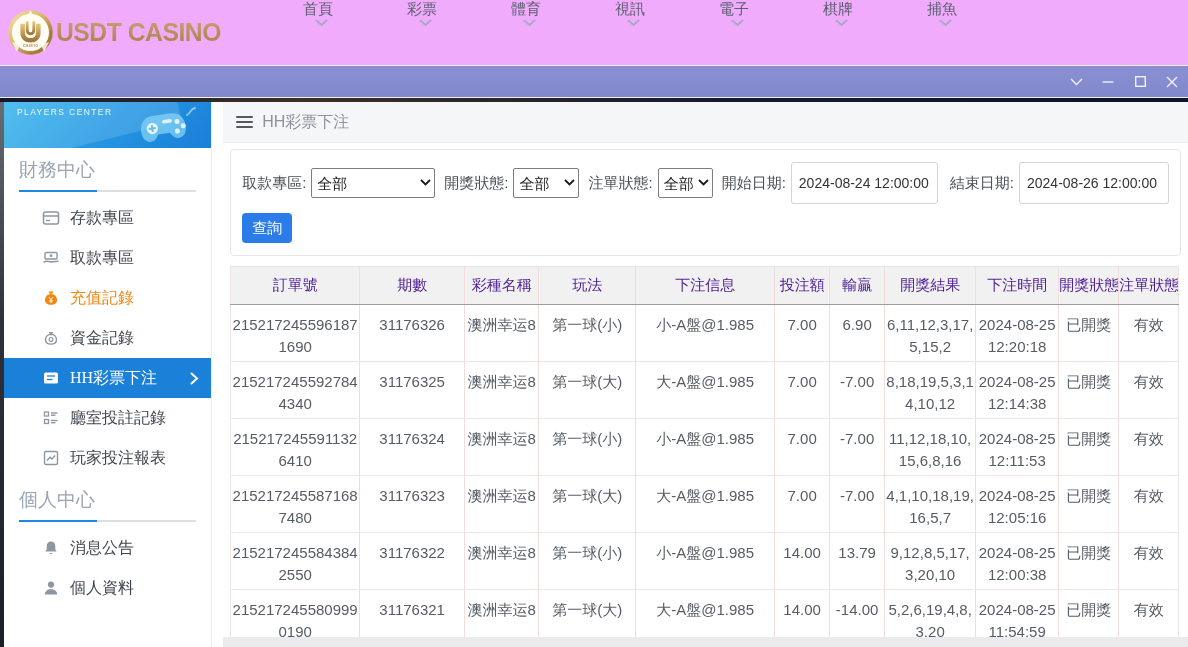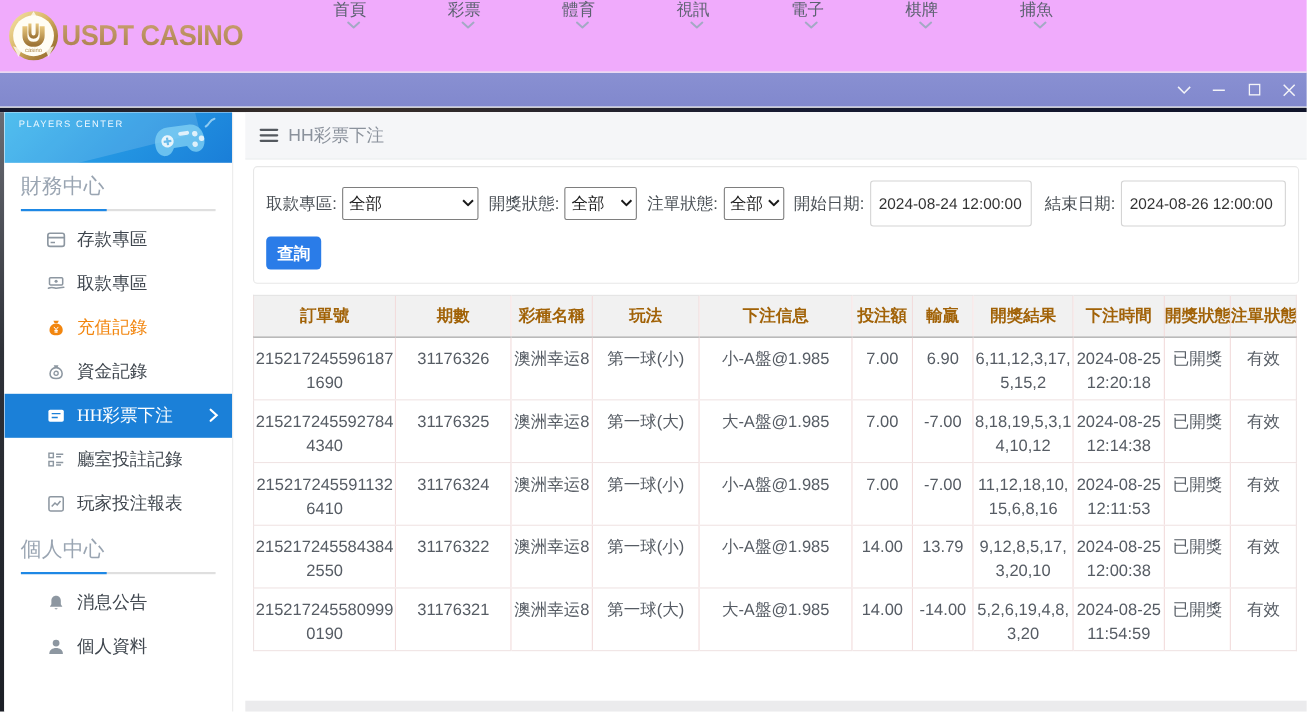--- a/index.html
+++ b/index.html
@@ -70,24 +70,24 @@
   .filter-row { display:flex; align-items:center; flex-wrap:nowrap; }
   .f-label { font-size:15px; color:#4a5056; margin-right:5px; white-space:nowrap; }
   .f-gap { width:9px; }
   .sel-wrap { position:relative; display:inline-block; }
   .sel-wrap select { appearance:none; -webkit-appearance:none; height:30px; border:1px solid #7e7e7e; border-radius:2px;
     background:#fff; font-size:15px; color:#222; padding:0 17px 0 5px; font-family:inherit; }
   .sel-wrap .sel-chev { position:absolute; right:4px; top:11px; pointer-events:none; }
   .f-input { height:42px; border:1px solid #d4d4d4; border-radius:3px; font-size:14px; color:#333;
     padding:0 7px; font-family:inherit; }
   .btn-query { margin-top:9px; width:50px; height:30px; background:#2a7ce8; color:#fff; border:none;
-    border-radius:4px; font-size:15px; font-family:inherit; cursor:pointer;font-weight:bold; }
+    border-radius:4px; font-size:15px; font-family:inherit; cursor:pointer; }
 
   .grid { margin:10px 7px 0 7px; border-collapse:collapse; table-layout:fixed; width:948px; }
-  .grid th { background:#f1f1f1; height:38px; font-size:15px; font-weight:bold; color:#a16207;
+  .grid th { background:#f1f1f1; height:38px; font-size:15px; font-weight:normal; color:#4c1d95;
     border-top:1px solid #e3e3e3; border-bottom:1px solid #9d9d9d; border-left:1px solid #f2dcdc;
     padding:0; text-align:center; overflow:hidden; white-space:nowrap; }
   .grid th:first-child { border-left:1px solid #eee3e3; }
   .grid th:last-child { border-right:1px solid #eee3e3; }
   .grid td { height:57px; vertical-align:top; padding:9px 0 0 0; font-size:15px; color:#565c64;
     text-align:center; line-height:22px; border-left:1px solid #f2dcdc; border-bottom:1px solid #f0e4e4;
     word-break:break-all; background:#fff; }
   .grid td:first-child { border-left:1px solid #eee3e3; }
   .grid td:last-child { border-right:1px solid #eee3e3; }
 
@@ -508,20 +508,33 @@
             <td>第一球(小)</td>
             <td>小-A盤@1.985</td>
             <td>7.00</td>
             <td>-7.00</td>
             <td>11,12,18,10,15,6,8,16</td>
             <td>2024-08-25 12:11:53</td>
             <td>已開獎</td>
             <td>有效</td>
           </tr>
           <tr>
+            <td>2152172455871687480</td>
+            <td>31176323</td>
+            <td>澳洲幸运8</td>
+            <td>第一球(大)</td>
+            <td>大-A盤@1.985</td>
+            <td>7.00</td>
+            <td>-7.00</td>
+            <td>4,1,10,18,19,16,5,7</td>
+            <td>2024-08-25 12:05:16</td>
+            <td>已開獎</td>
+            <td>有效</td>
+          </tr>
+          <tr>
             <td>2152172455843842550</td>
             <td>31176322</td>
             <td>澳洲幸运8</td>
             <td>第一球(小)</td>
             <td>小-A盤@1.985</td>
             <td>14.00</td>
             <td>13.79</td>
             <td>9,12,8,5,17,3,20,10</td>
             <td>2024-08-25 12:00:38</td>
             <td>已開獎</td>

